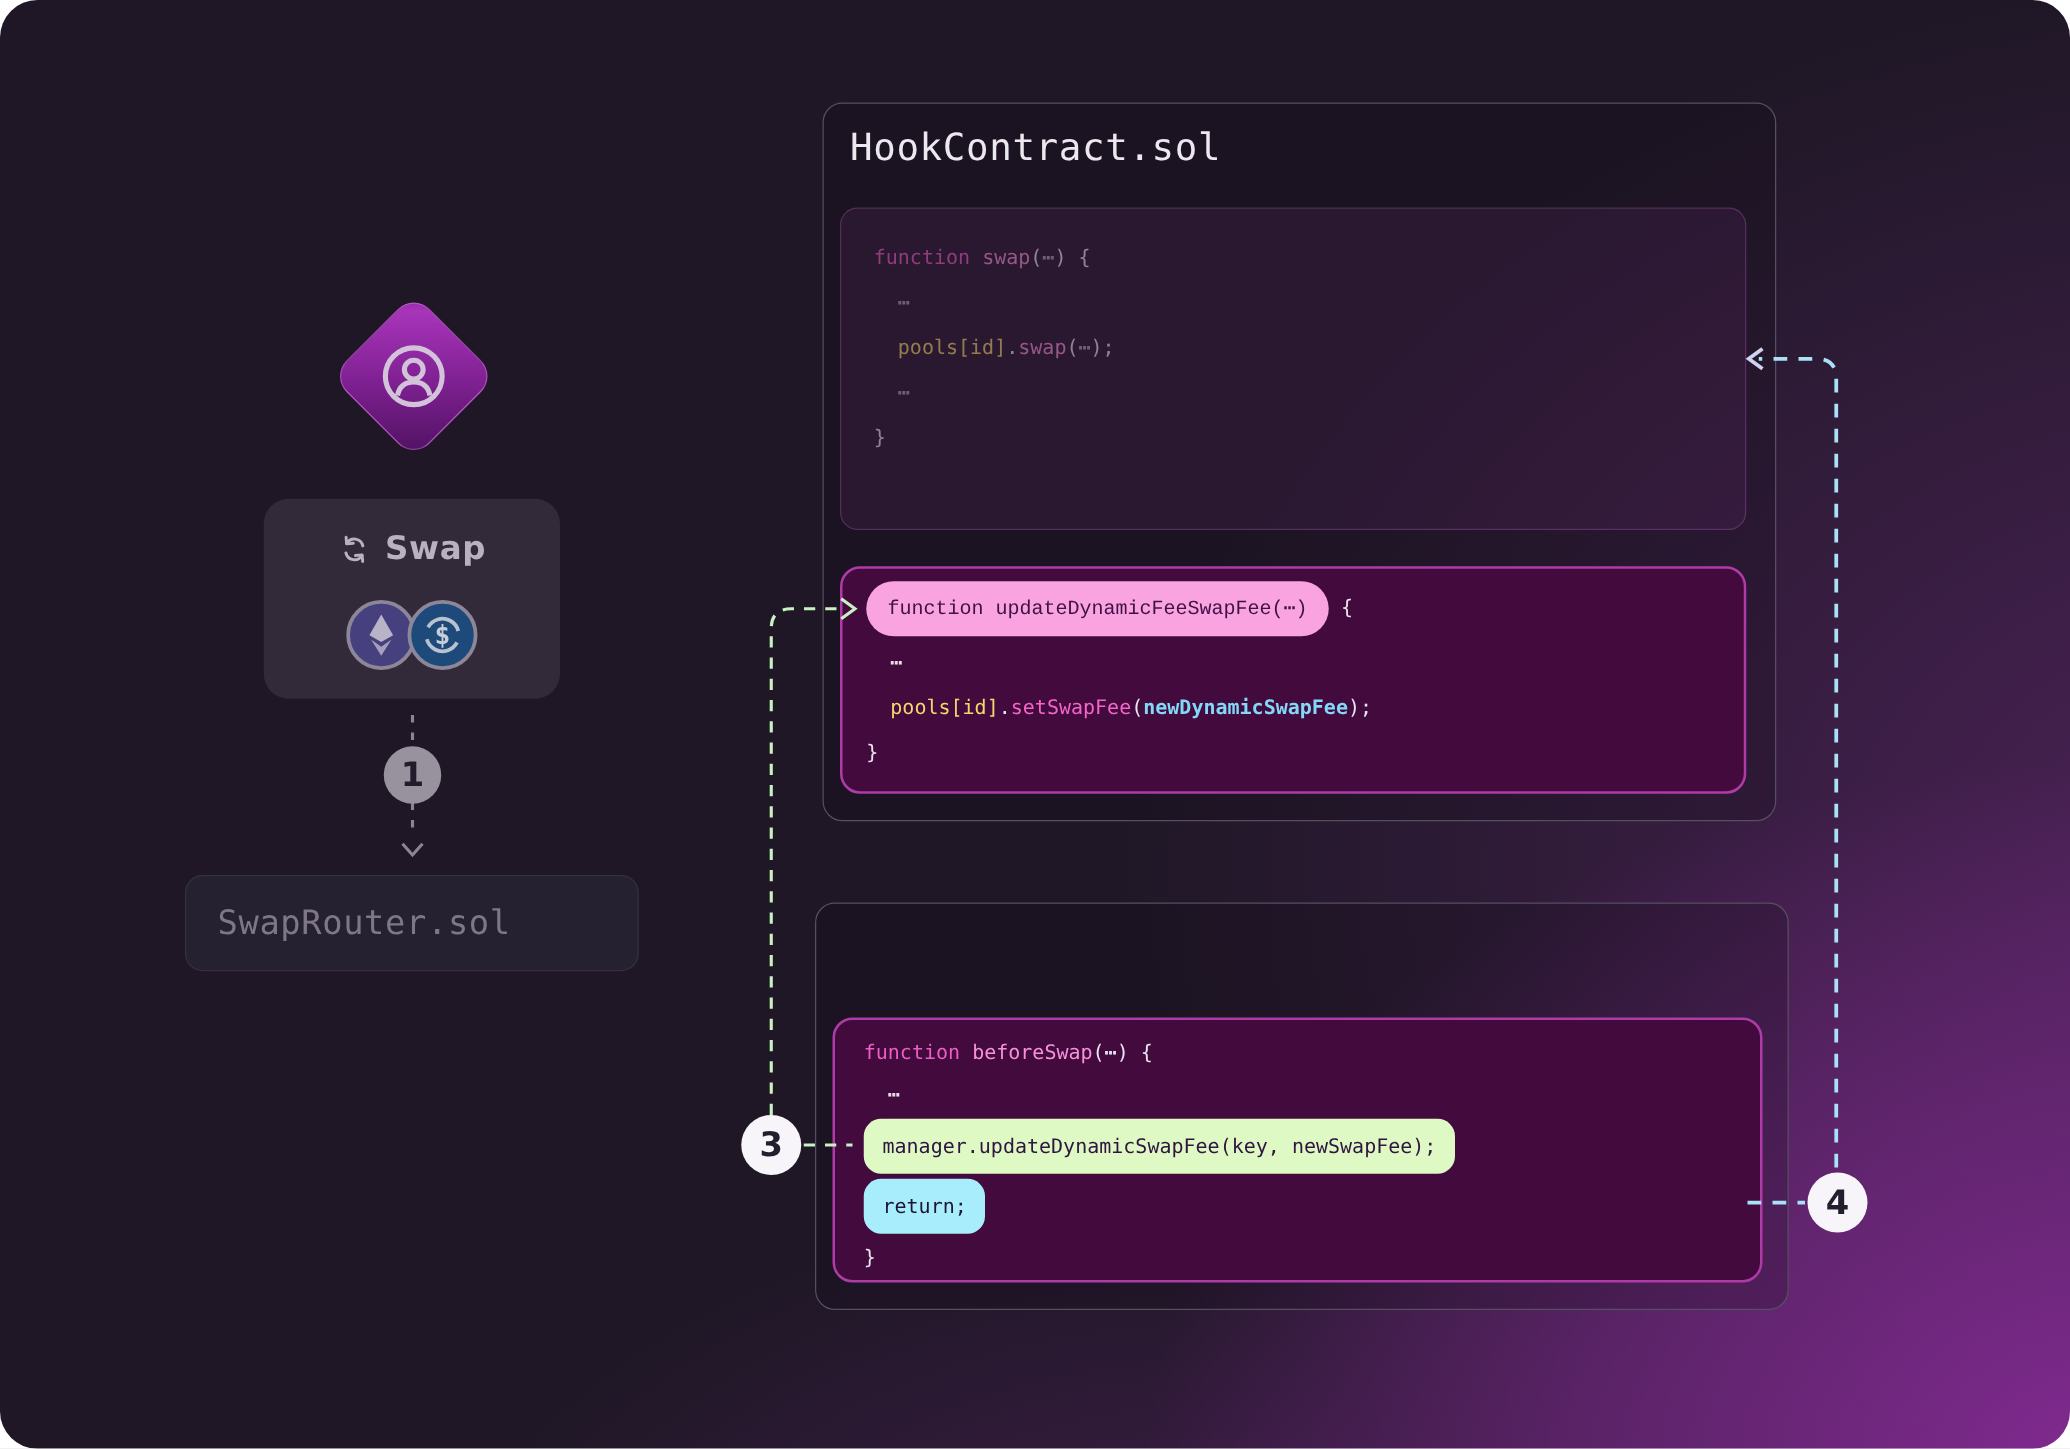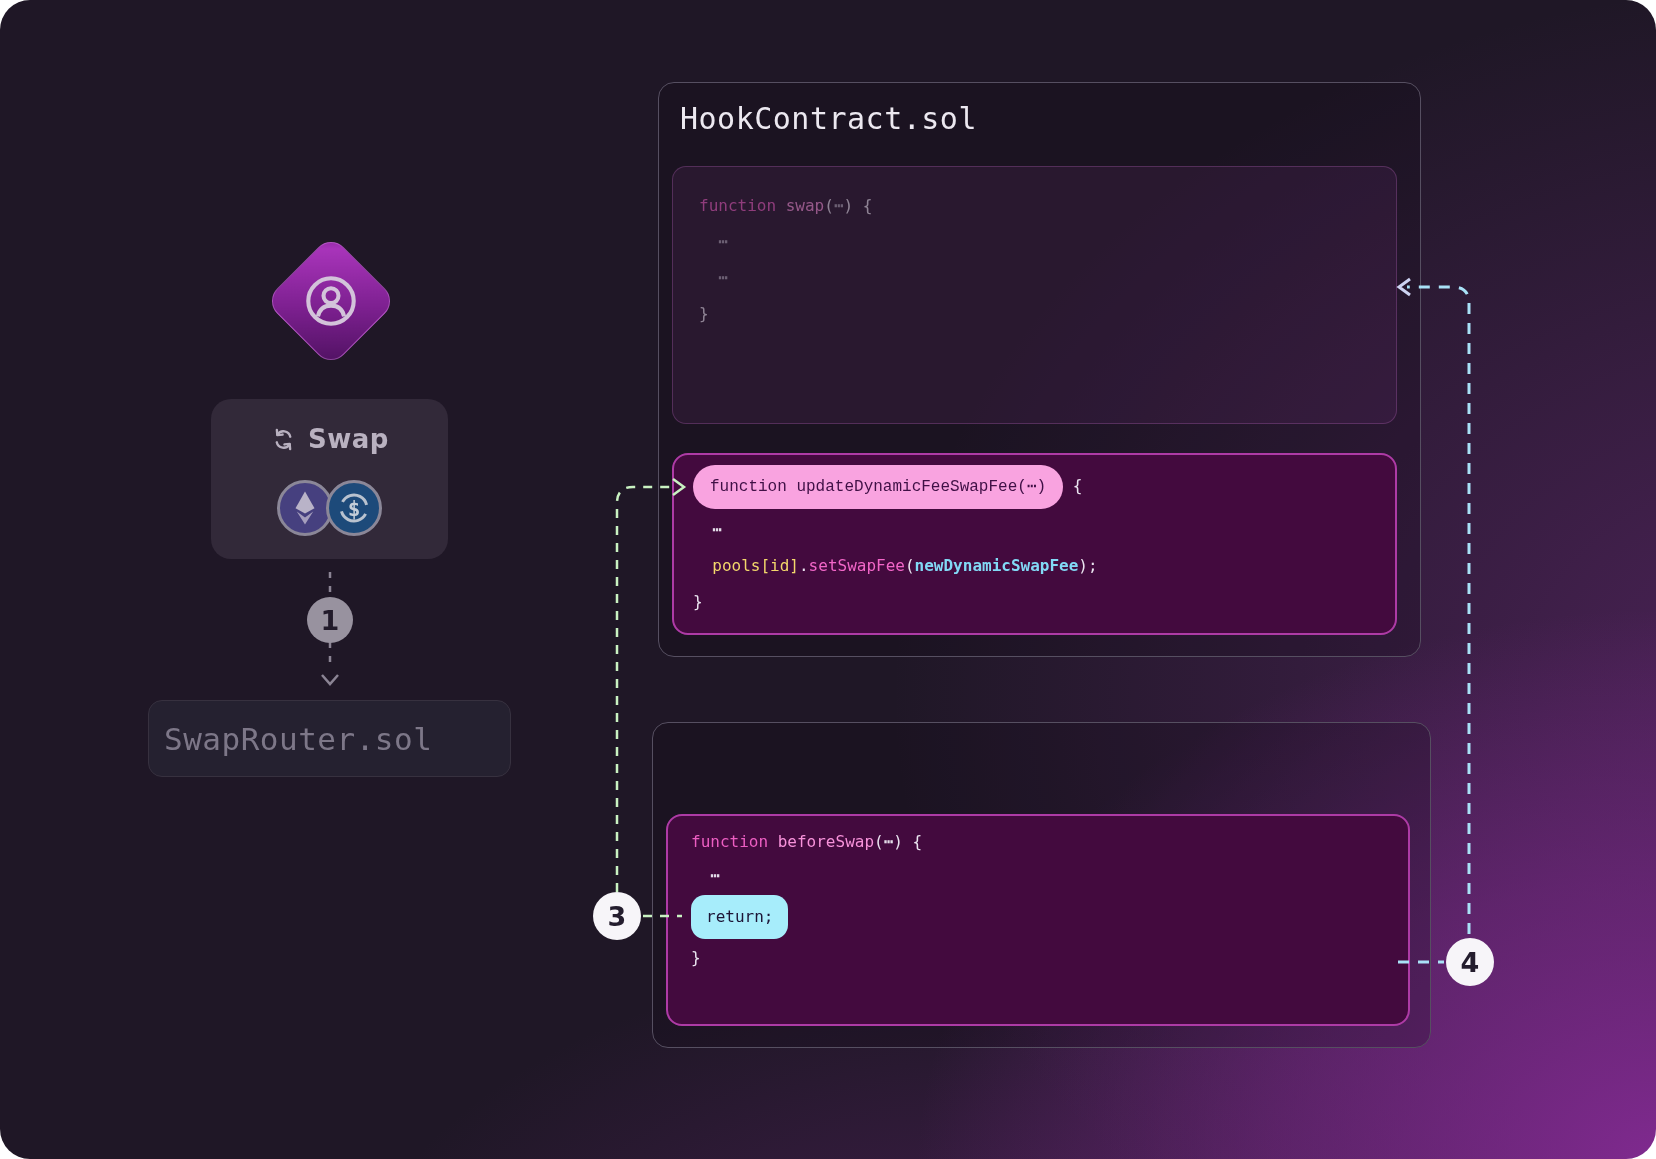--- a/index.html
+++ b/index.html
@@ -31,22 +31,22 @@
     display:flex;align-items:center;justify-content:center;gap:11px;
     color:#b9b1c0;font-family:"DejaVu Sans","Liberation Sans",sans-serif;
     font-size:26px;font-weight:bold;letter-spacing:.5px;
   }
   .coins{position:absolute;left:0;right:0;top:80px;display:flex;justify-content:center;}
   .coin{width:58px;height:58px;}
   .coin+.coin{margin-left:-9px;}
   .router-box{
     left:148px;top:700px;width:363px;height:77px;border-radius:14px;
     background:#252130;border:1px solid #37313f;box-sizing:border-box;
-    display:flex;align-items:center;padding-left:15px;
-    color:#7d7788;font-size:31px;letter-spacing:.5px;
+    display:flex;align-items:center;padding-left:25px;
+    color:#7d7788;font-size:27px;letter-spacing:.5px;
   }
   
   .badge{
     border-radius:50%;display:flex;align-items:center;justify-content:center;
     font-family:"DejaVu Sans","Liberation Sans",sans-serif;font-size:27px;font-weight:600;
     z-index:5;
   }
   .badge.gray{left:307px;top:597px;width:46px;height:46px;background:#98929f;color:#221b2b;}
   .badge.white3{left:593px;top:892px;width:48px;height:48px;background:#f7f5f9;color:#241d2e;}
   .badge.white4{left:1446px;top:938px;width:48px;height:48px;background:#f7f5f9;color:#241d2e;}
@@ -132,40 +132,42 @@
     <span>SwapRouter.sol</span>
   </div>
 
   <div class="abs panel panel-pm"></div>
   <div class="abs panel-title title-pm">HookContract.sol</div>
 
   <div class="abs codeblock faded">
     <div class="code">
         <div class="cl"><span class="tk-kw">function </span><span class="tk-fn">swap</span><span class="tk-p">(</span><span class="tk-dots">⋯</span><span class="tk-p">) {</span></div>
         <div class="cl"><span class="tk-p">  </span><span class="tk-dots">⋯</span></div>
+        <div class="cl"><span class="tk-p">  </span><span class="tk-yel">pools[id]</span><span class="tk-p">.</span><span class="tk-fn">swap</span><span class="tk-p">(</span><span class="tk-dots">⋯</span><span class="tk-p">);</span></div>
         <div class="cl"><span class="tk-p">  </span><span class="tk-dots">⋯</span></div>
         <div class="cl"><span class="tk-p">}</span></div>
       </div>
   </div>
 
   <div class="abs codeblock hl hl-pm">
     <div class="code">
         <div class="cl"><span class="tk-pill-pink">function updateDynamicFeeSwapFee(⋯)</span><span class="tk-p"> {</span></div>
         <div class="cl"><span class="tk-p">  </span><span class="tk-dotsw">⋯</span></div>
         <div class="cl"><span class="tk-p">  </span><span class="tk-yel">pools[id]</span><span class="tk-p">.</span><span class="tk-pinkfn">setSwapFee</span><span class="tk-p">(</span><span class="tk-cyan">newDynamicSwapFee</span><span class="tk-p">);</span></div>
         <div class="cl"><span class="tk-p">}</span></div>
       </div>
   </div>
 
   <div class="abs panel panel-hook"></div>
 
   <div class="abs codeblock hl hl-hook">
     <div class="code">
         <div class="cl"><span class="tk-kw">function </span><span class="tk-fn">beforeSwap</span><span class="tk-p">(</span><span class="tk-dotsw">⋯</span><span class="tk-p">) {</span></div>
         <div class="cl"><span class="tk-p">  </span><span class="tk-dotsw">⋯</span></div>
+        <div class="cl"><span class="tk-pill-green">manager.updateDynamicSwapFee(key, newSwapFee);</span></div>
         <div class="cl"><span class="tk-pill-cyan">return;</span></div>
         <div class="cl"><span class="tk-p">}</span></div>
       </div>
   </div>
 
   <svg class="abs wires" viewBox="0 0 1656 1159">
 
     <g stroke="#8b8494" stroke-width="2.5" fill="none">
       <path d="M330 572 L330 668" stroke-dasharray="6 8"></path>
       <path d="M322 675 L330 684 L338 675"></path>

